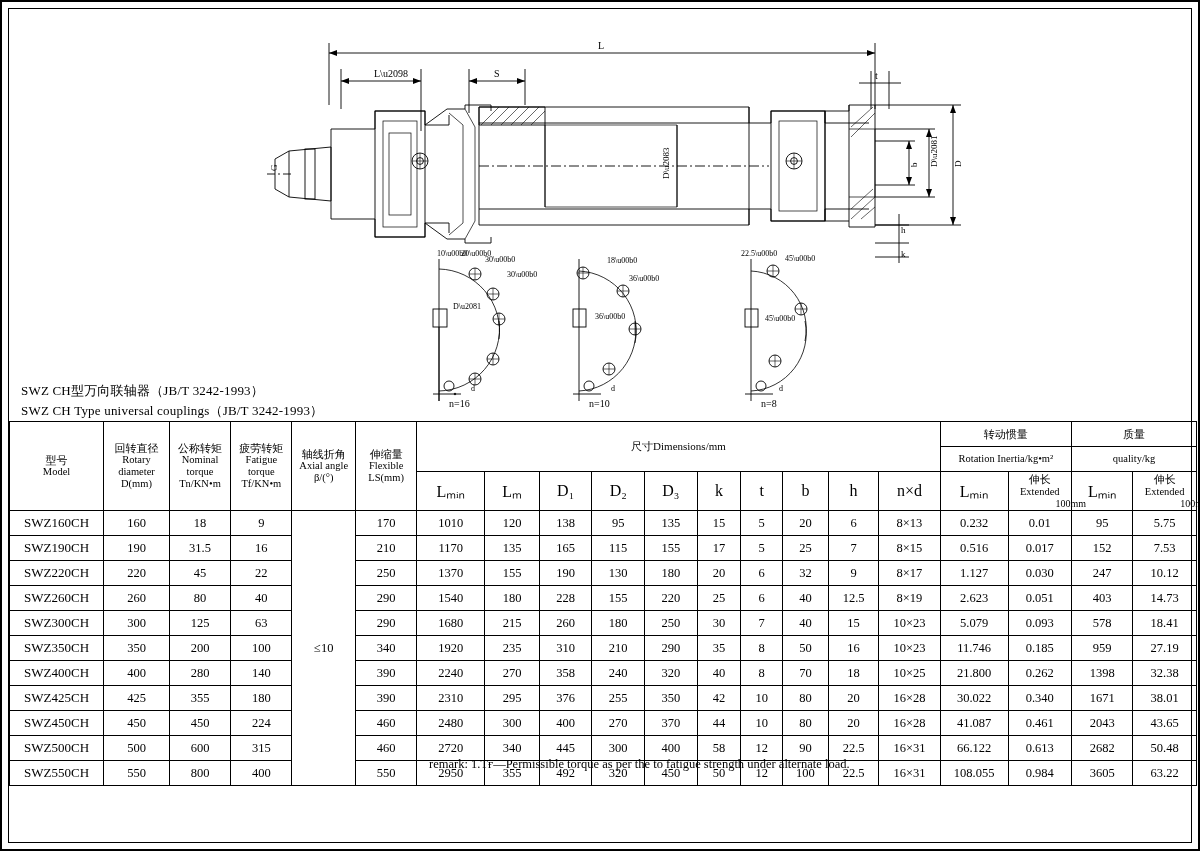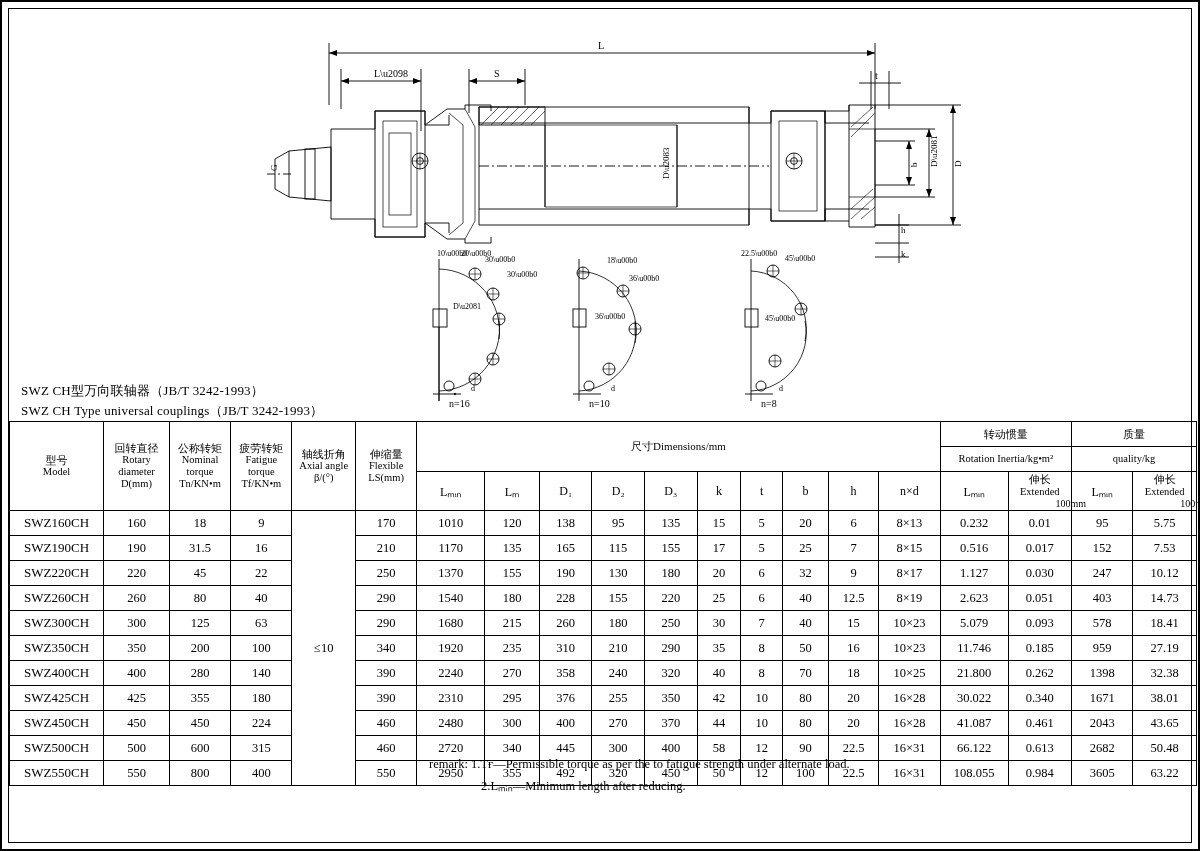--- a/index.html
+++ b/index.html
@@ -19,21 +19,21 @@
   .tablewrap{position:absolute;left:0;top:412px;width:1188px;}
   table{border-collapse:collapse;width:1188px;table-layout:fixed;font-size:12px;}
   td,th{border:1px solid #000;text-align:center;vertical-align:middle;padding:1px 1px;font-weight:normal;}
   .hd{font-size:11px;line-height:1.15;}
   .hd .cn{font-size:11px;}
   .hd .en{font-size:10.5px;}
   .model{font-size:13px;}
   .sub{font-size:10px;padding-left:46px;}
   .num{font-size:12.5px;}
   .rowh{height:25px;}
-  .le{font-size:12px;}
+  .le{font-size:16px;}
   .notes-cn{position:absolute;left:20px;top:745px;font-size:12.5px;line-height:1.75;}
   .notes-en{position:absolute;left:420px;top:745px;font-size:12.5px;line-height:1.75;}
 </style>
 </head>
 <body>
 
 <div id="sheet">
  <div id="inner">
 
   <div class="draw">
@@ -581,17 +581,16 @@
               <td class="num">0.984</td>
               <td class="num">3605</td>
               <td class="num">63.22</td>
             </tr>
           </tbody>
   </table>
   </div>
 
   <div class="notes-en">
     <div><span>remark:</span> <span>1.Tғ—Permissible torque as per the to fatigue strength under alternate load.</span></div>
-    <div style="padding-left:52px"><span>2.Lₘᵢₙ—Minimum length after reducing.</span></div>
   </div>
 
  </div>
 </div>
 
 </body></html>

